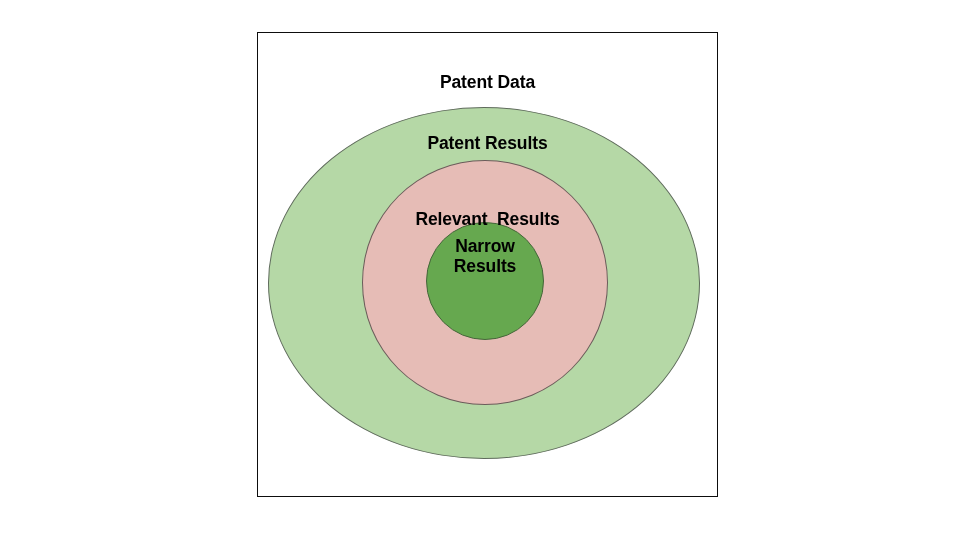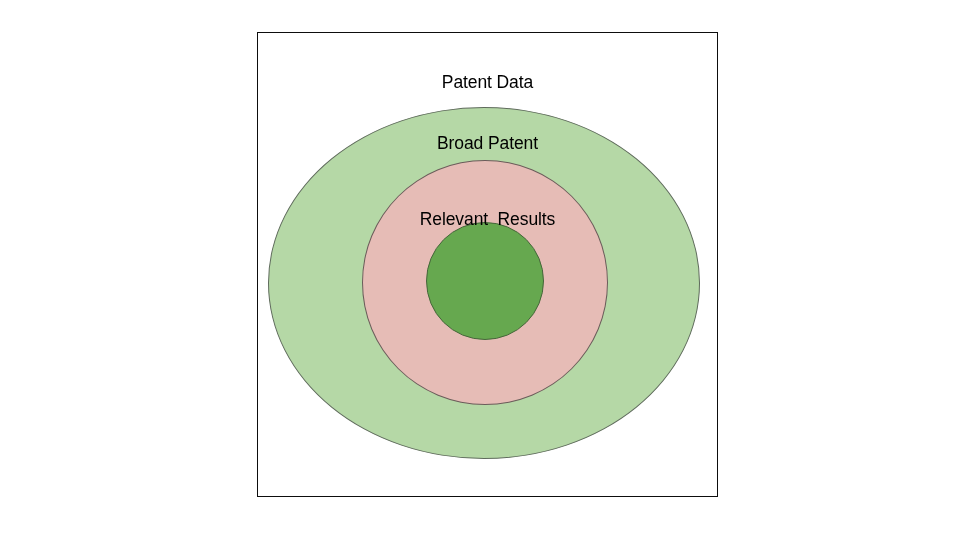--- a/index.html
+++ b/index.html
@@ -65,21 +65,21 @@
     width: 118px;
     height: 118px;
     background: #66a84f;
     border: 1.2px solid #46663a;
   }
 
   
   .label {
     position: absolute;
     color: #000000;
-    font-weight: normal;
+    font-weight: bold;
     text-align: center;
     white-space: pre;
     line-height: 1.16;
     letter-spacing: -0.1px;
     user-select: none;
   }
 
   #label-patent-data {
     left: 257px;
     top: 72px;
@@ -117,18 +117,20 @@
   <div id="frame"></div>
 
   <div id="outer-ellipse" class="shape"></div>
 
   <div id="middle-ellipse" class="shape"></div>
 
   <div id="inner-circle" class="shape"></div>
 
   <div id="label-patent-data" class="label">Patent Data</div>
 
-  <div id="label-broad-results" class="label">Broad Patent</div>
+  <div id="label-broad-results" class="label">Patent Results</div>
 
   <div id="label-relevant-results" class="label">Relevant  Results</div>
 
+  <div id="label-narrow-results" class="label">Narrow
+Results</div>
 
 </div>
 
 </body></html>

